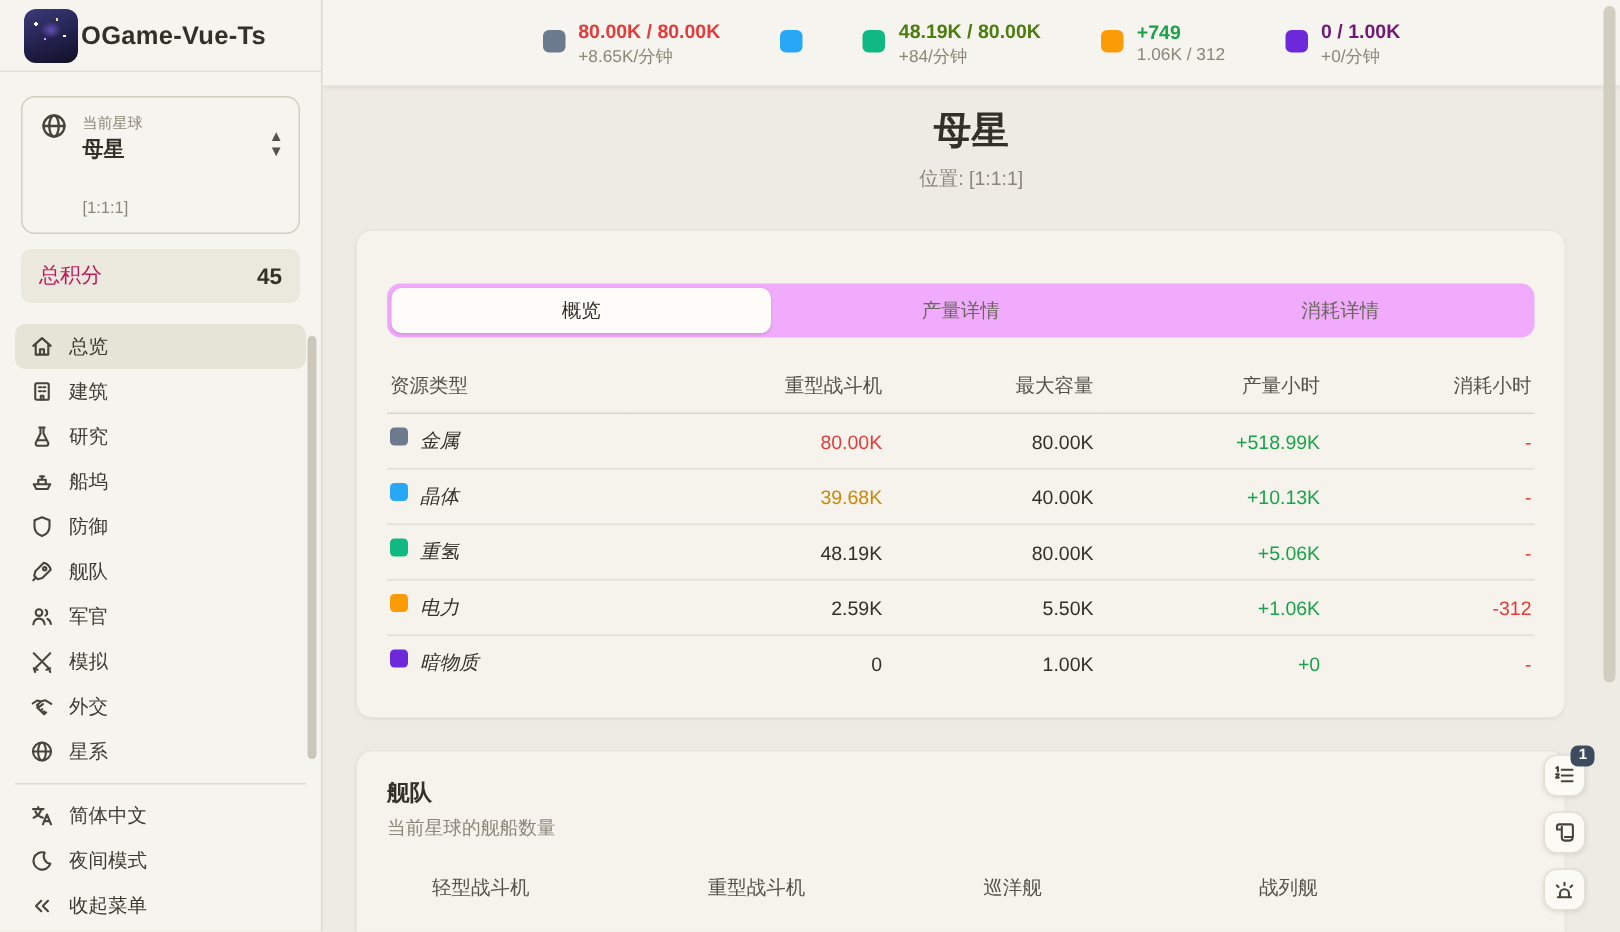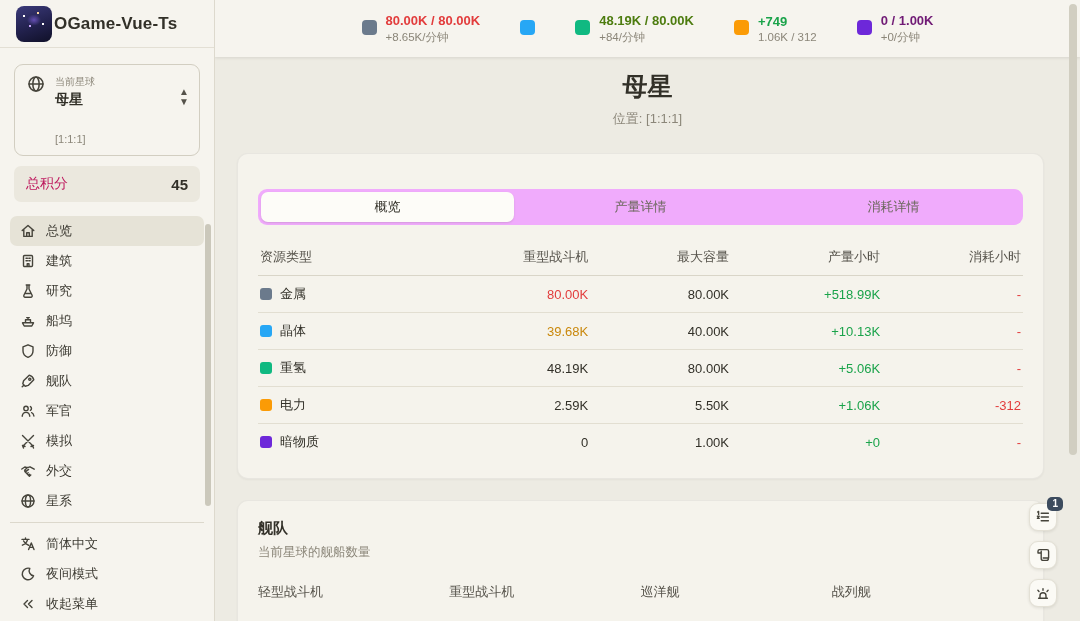--- a/index.html
+++ b/index.html
@@ -70,25 +70,25 @@
   .tabs { margin-top:17px; background:#f0abfc; border-radius:9px; padding:3px; display:flex; }
   .tab { flex:1; text-align:center; font-size:13px; color:#6b675c; padding:6px 0; border-radius:7px; cursor:pointer; }
   .tab.active { background:#fdfcf8; color:#323028; box-shadow:0 1px 2px rgba(60,55,40,.15); }
   table.res-table { width:100%; border-collapse:collapse; margin-top:14px; }
   .res-table th { font-size:13px; font-weight:normal; color:#55524a; text-align:right;
     padding:9px 2px; border-bottom:1px solid #d9d5c8; }
   .res-table th:first-child { text-align:left; }
   .res-table td { font-size:13px; text-align:right; padding:9px 2px; border-bottom:1px solid #e2deд1; border-bottom:1px solid #e2ded1; }
   .res-table tr:last-child td { border-bottom:none; }
   .res-table td:first-child { text-align:left; }
-  .rname { display:flex; align-items:center; gap:8px; }
+  .rname { display:flex; gap:8px;font-style:italic; }
   .rdot { width:12px; height:12px; border-radius:3px; display:inline-block; }
   .pos { color:#1aa34a; }
   .neg { color:#e23c3c; }
-  .ships { display:grid; grid-template-columns:repeat(4,1fr); margin-top:22px; row-gap:26px; }
+  .ships { display:grid; grid-template-columns:repeat(4,1fr); margin-top:22px; row-gap:26px;margin-left:30px; }
   .ship-name { font-size:13px; color:#55524a; }
   
   .fabs { position:absolute; right:23px; top:503px; display:flex; flex-direction:column; gap:10px; z-index:6; }
   .fab { width:28px; height:28px; background:#fbfaf5; border:1px solid #e3e0d5; border-radius:9px;
     box-shadow:0 1px 3px rgba(60,55,40,.12); display:flex; align-items:center; justify-content:center;
     position:relative; cursor:pointer; }
   .badge { position:absolute; top:-7px; right:-7px; background:#3c4b5e; color:#fff;
     font-size:10px; font-weight:bold; border-radius:5px; padding:1px 5px; line-height:12px; }
   
   .main-scroll { position:absolute; right:3px; top:4px; width:8px; height:451px;

